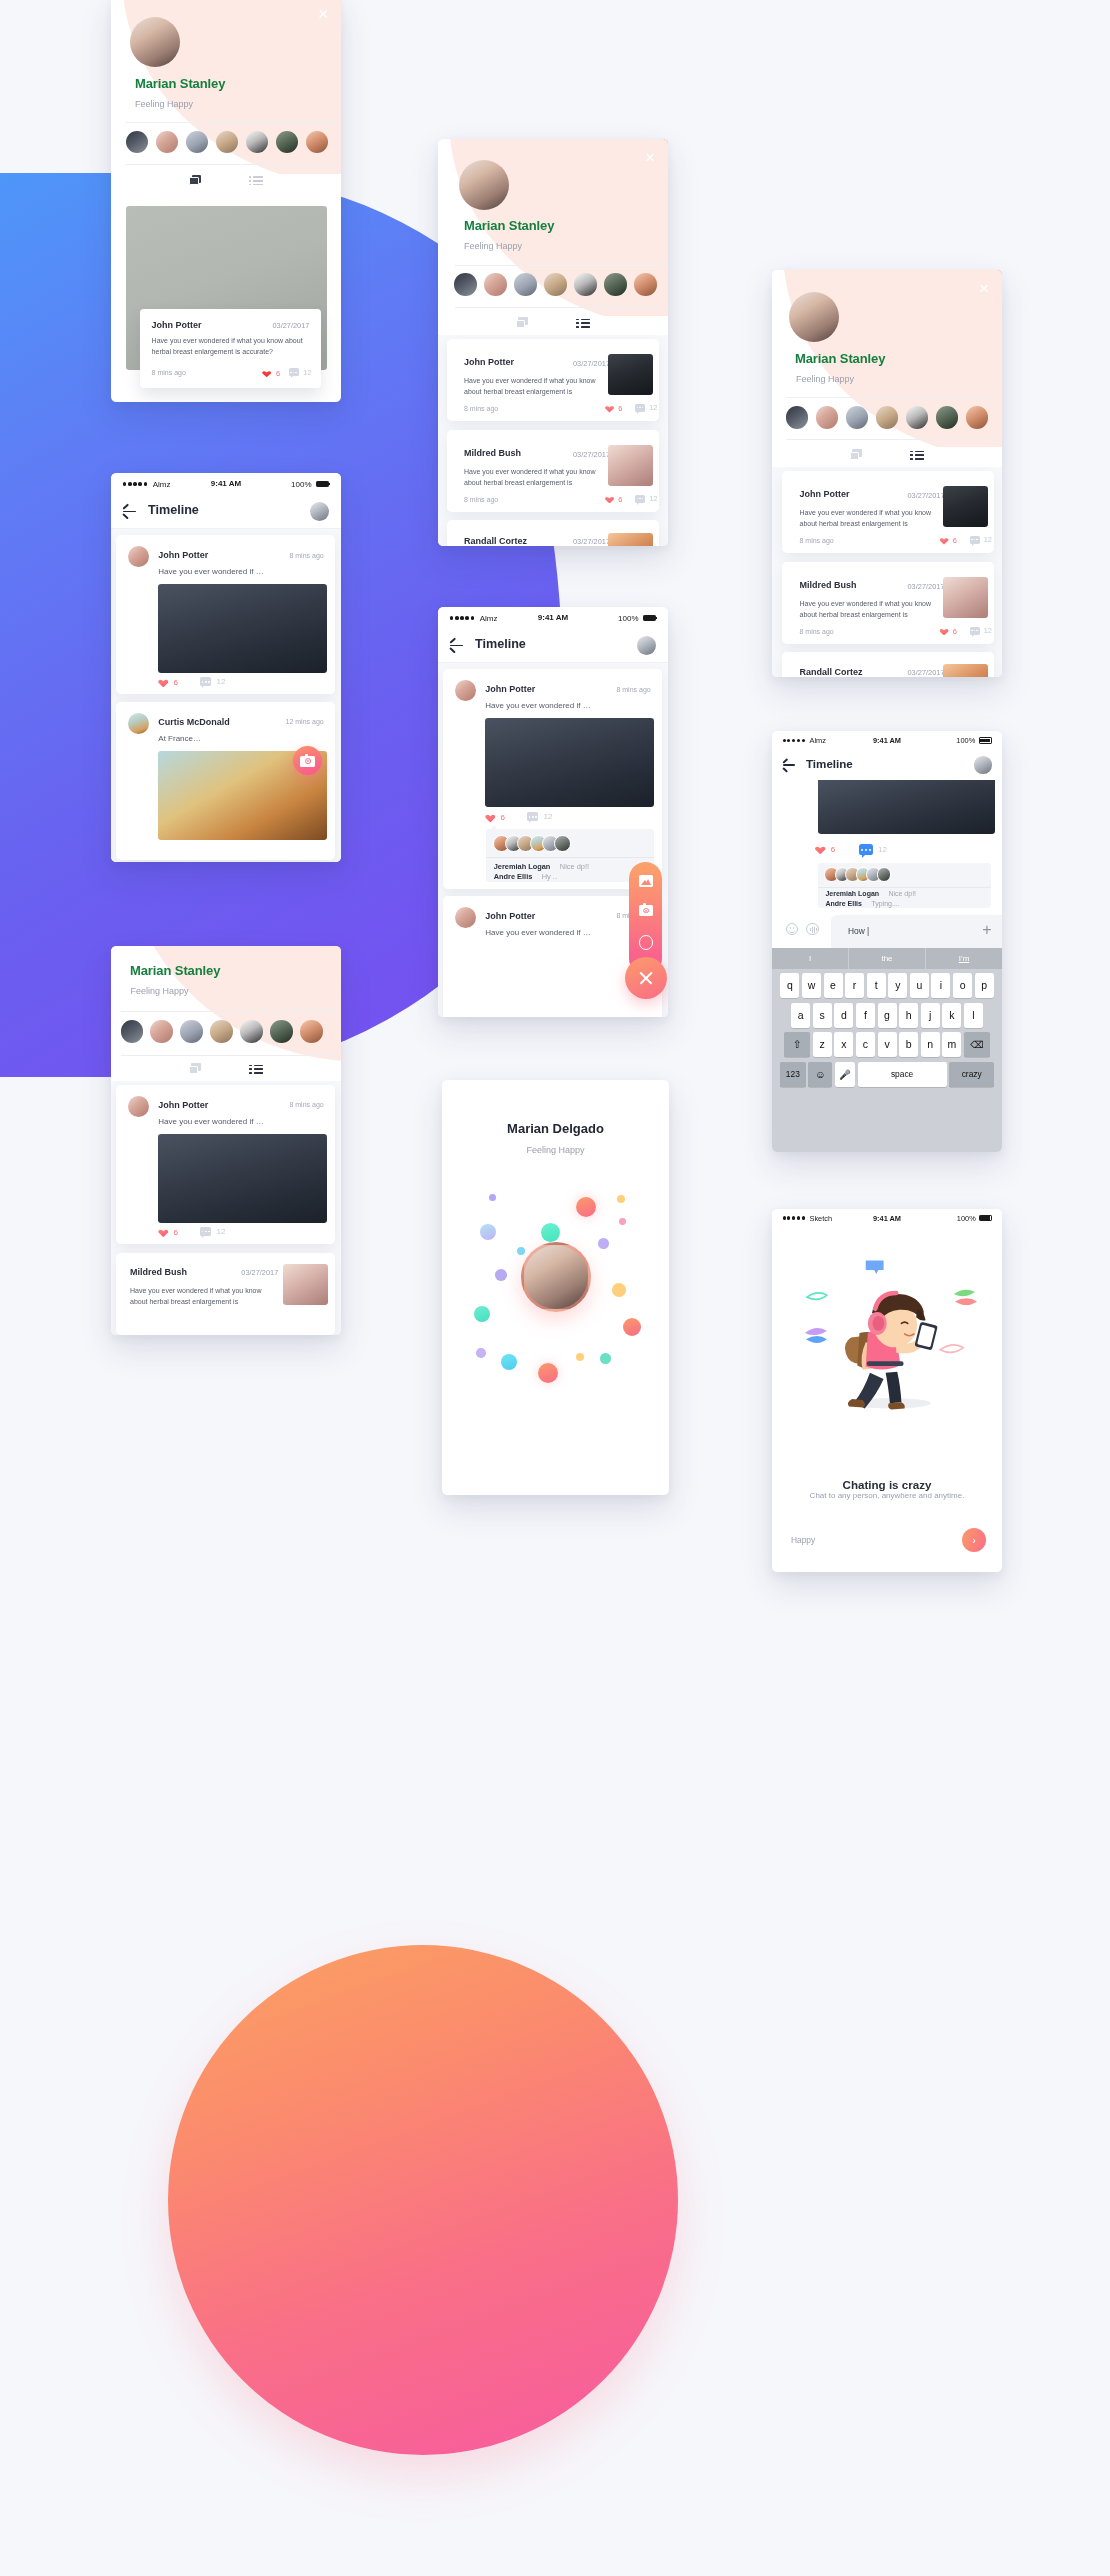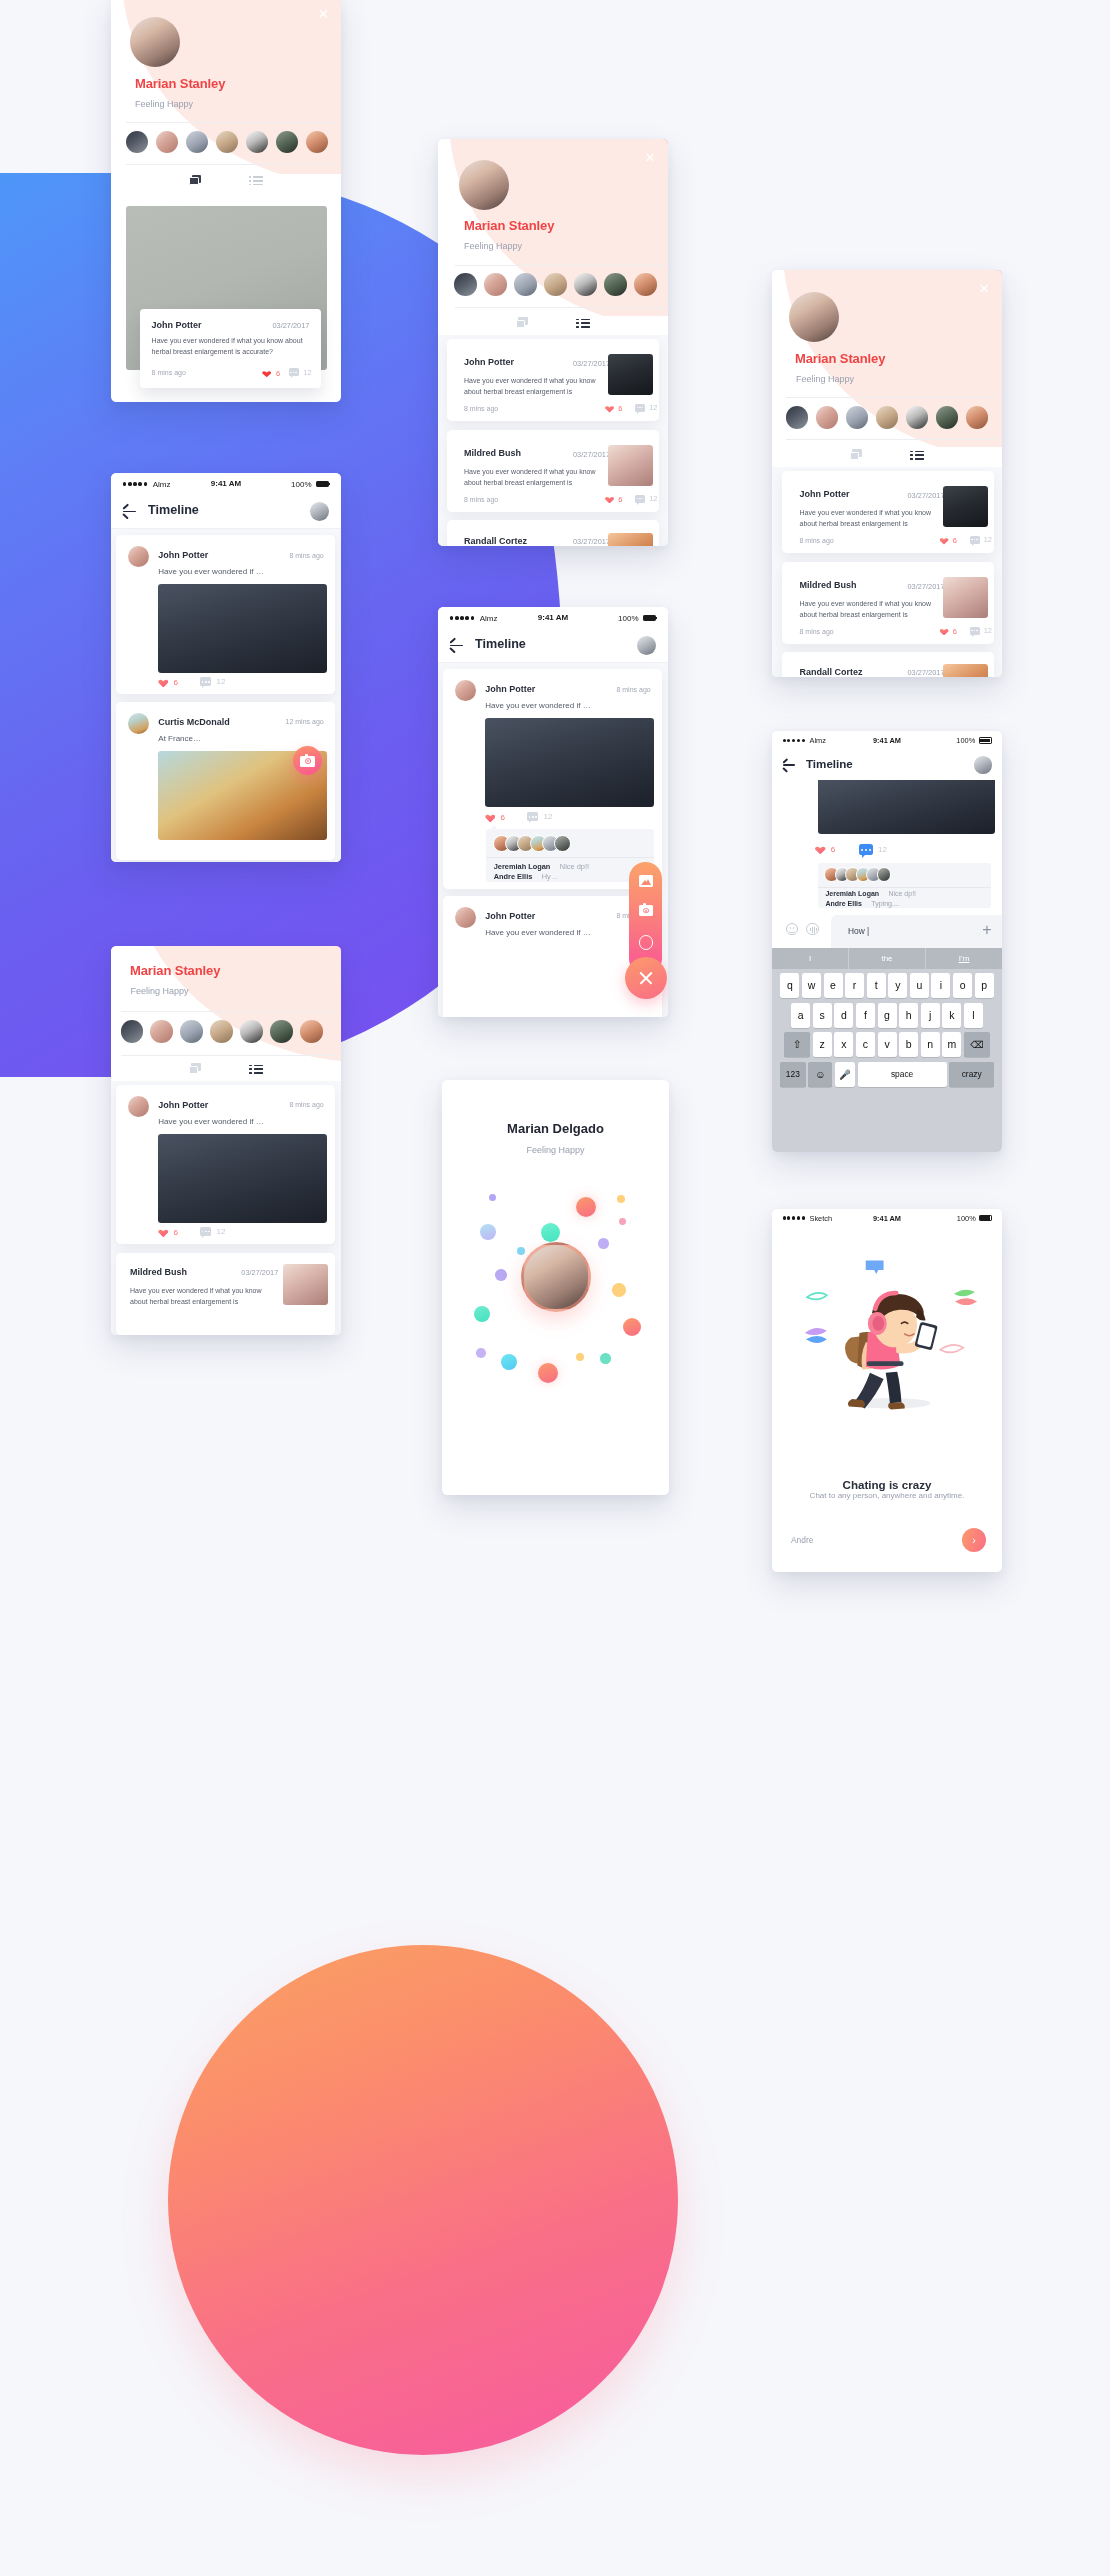--- a/index.html
+++ b/index.html
@@ -34,21 +34,21 @@
   }
   .profile-hero { position: relative; width: 100%; background: #fff; overflow: hidden; }
   .hero-wave1, .hero-wave2, .hero-wave3 { position: absolute; border-radius: 50%; }
   .hero-wave1 { background: #fb8079; }
   .hero-wave2 { background: #fca49a; }
   .hero-wave3 { background: #fdeae5; }
 
   .close-x { position: absolute; color: #fff; font-weight: 300; line-height: 1; cursor: pointer; }
 
   .avatar-big { position: absolute; border-radius: 50%; overflow: hidden; background: #d9d4d2; }
-  .pname { position: absolute; color: #ef4444; font-weight: 700; letter-spacing: -0.1px; }
+  .pname { position: absolute; color: #15803d; font-weight: 700; letter-spacing: -0.1px; }
   .pmood { position: absolute; color: #9aa0b0; font-weight: 400; }
 
   .friends-row { position: absolute; display: flex; }
   .fr-av { border-radius: 50%; overflow: hidden; background: #cfd3dc; flex: 0 0 auto; }
 
   .hr { position: absolute; height: 0.5px; background: #edeef2; }
 
   .tabs-row { position: absolute; display: flex; align-items: center; }
   .tab-grid { position: relative; }
   .tab-grid i { position: absolute; border-radius: 1.1px; display: block; }
@@ -865,21 +865,21 @@
       <path d="M66 128 q20 -14 38 -4 q-16 14 -38 4 z" fill="none" stroke="#5ee3c8" stroke-width="3"></path>
       <path d="M62 196 q22 -16 42 -4 q-20 14 -42 4 z" fill="#c59cf2"></path>
       <path d="M64 208 q22 -12 40 0 q-18 14 -40 0 z" fill="#5da3f6"></path>
       <path d="M346 122 q20 -14 40 -4 q-20 14 -40 4 z" fill="#79da7f"></path>
       <path d="M348 136 q22 -12 42 0 q-20 14 -42 0 z" fill="#f98e8e"></path>
       <path d="M320 228 q24 -16 44 -4 q-22 16 -44 4 z" fill="none" stroke="#f9b7bd" stroke-width="3"></path>
     </svg>
 
     <div class="ob-title" style="top:269px; font-size:11.6px;">Chating is crazy</div>
     <div class="ob-sub" style="top:282px; font-size:8px;">Chat to any person, anywhere and anytime.</div>
-    <div class="ob-skip" style="left:19px; top:326px; font-size:8.4px;">Andre</div>
+    <div class="ob-skip" style="left:19px; top:326px; font-size:8.4px;">Happy</div>
     <div class="ob-next" style="right:16px; top:319px; width:24px; height:24px; font-size:10.5px;">
       <span>›</span>
     </div>
   </div>
 
   <div class="ty-circle" style="left:168px; top:1945px; width:510px; height:510px;"></div>
 
 </div>
 
 

